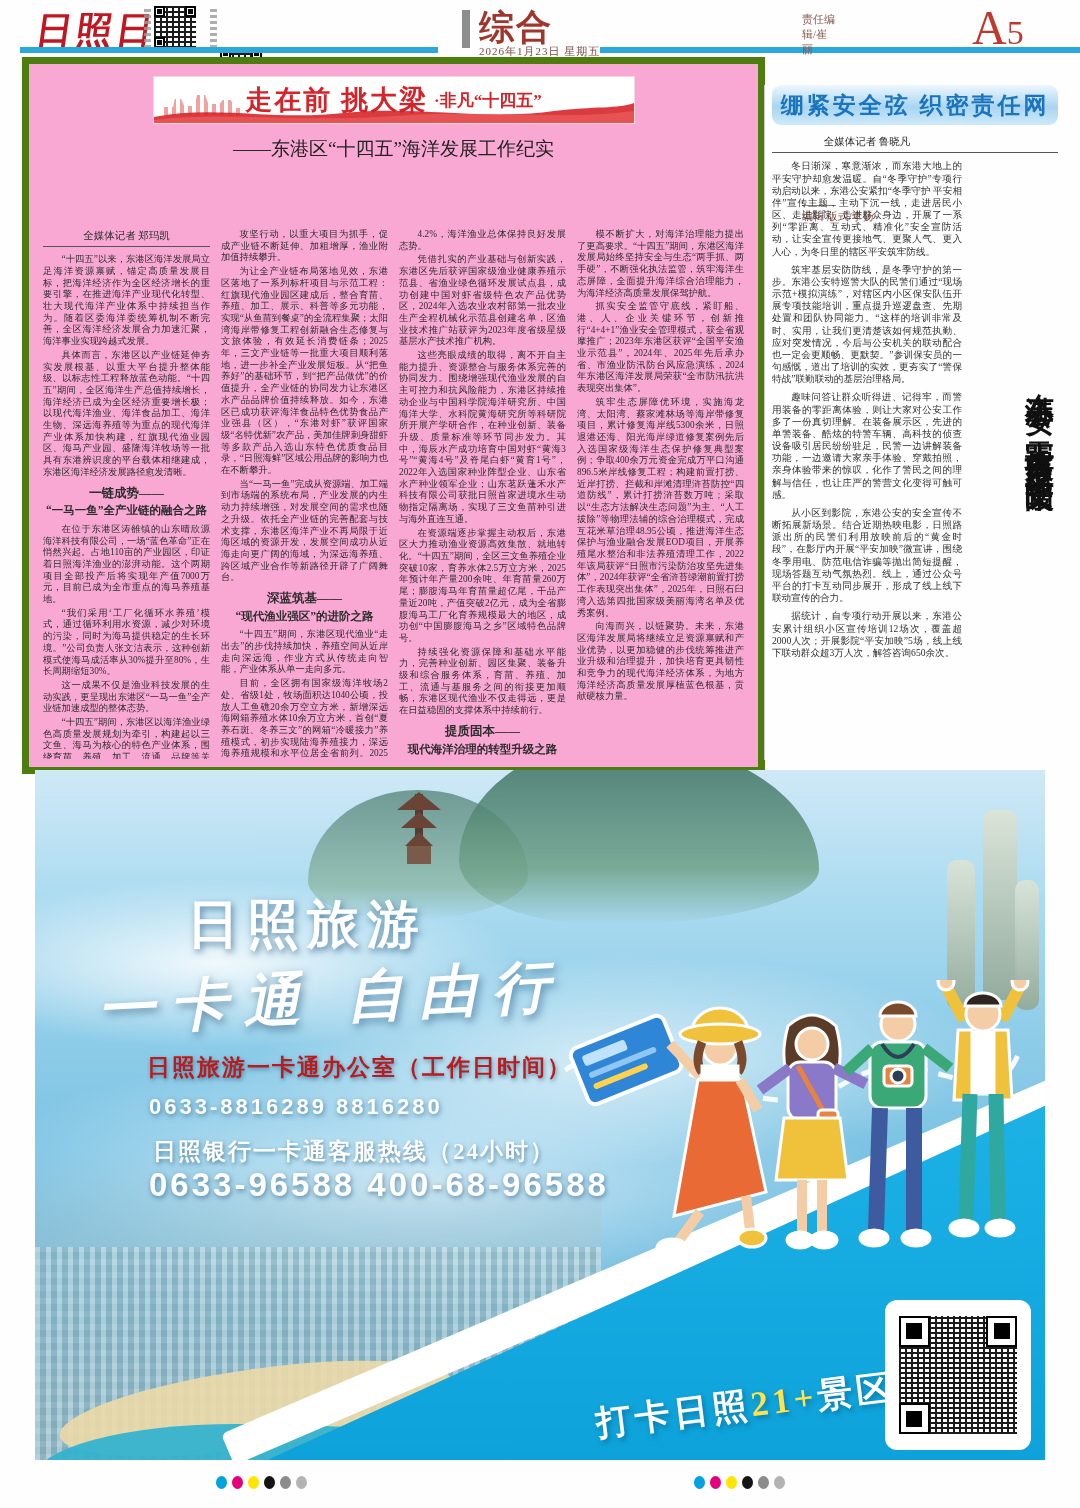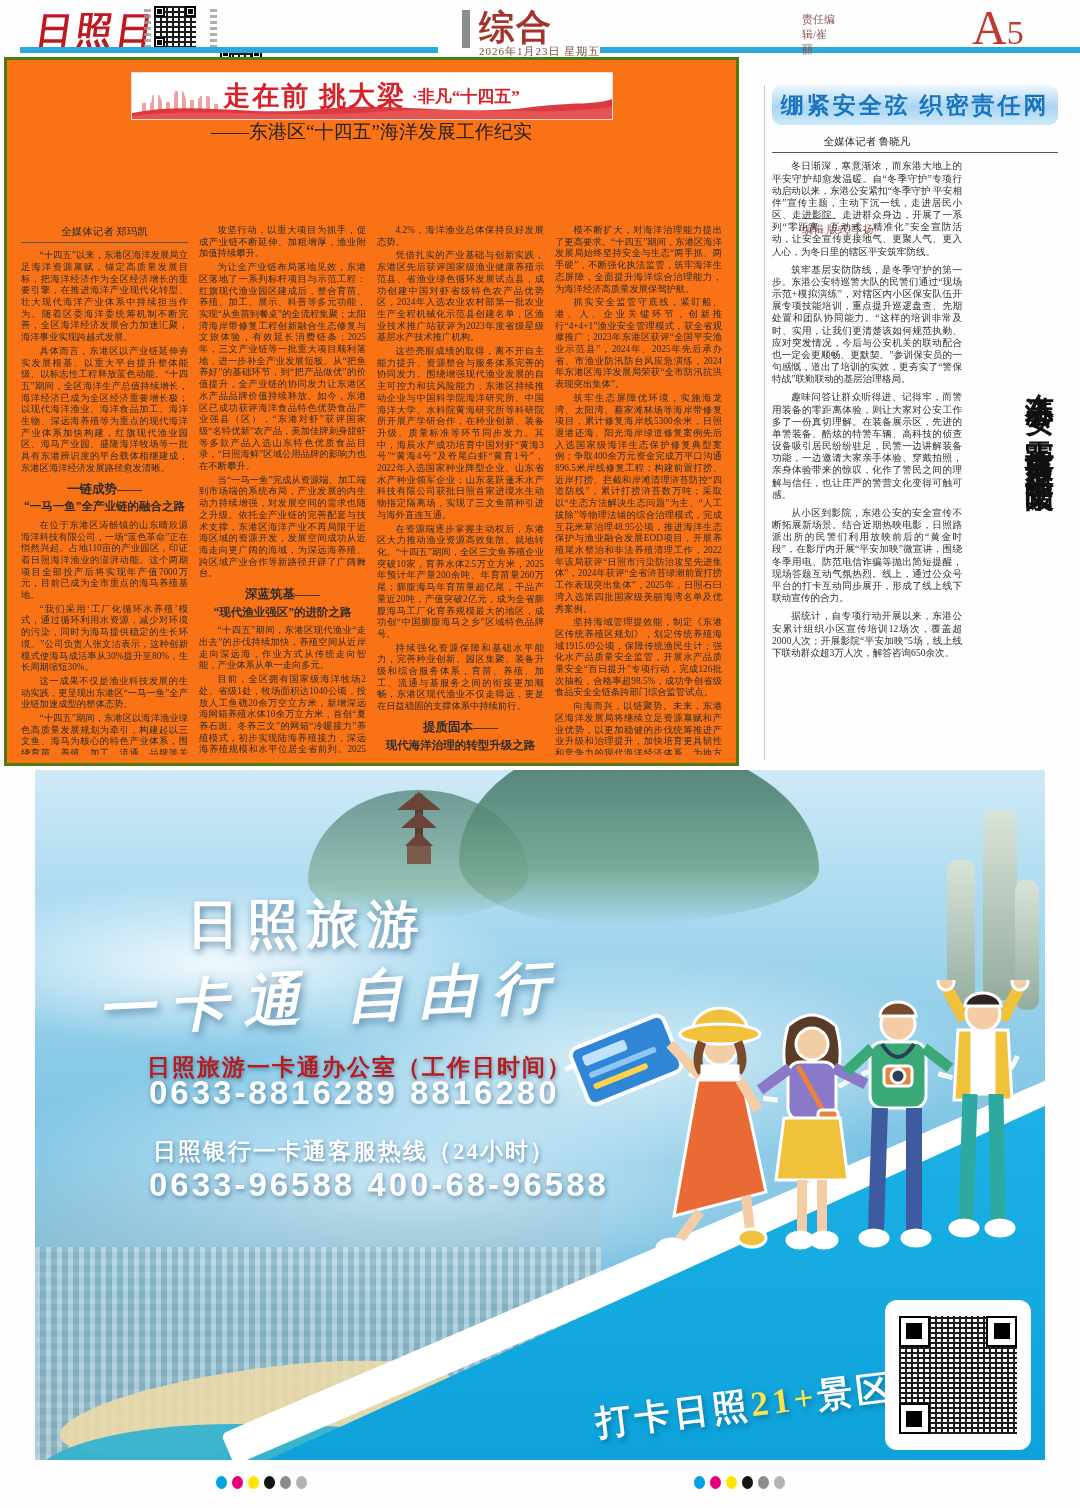--- a/index.html
+++ b/index.html
@@ -17,36 +17,36 @@
   .qr .f::after{content:"";position:absolute;left:20%;top:20%;width:60%;height:60%;background:#000;}
   .qr .f1{left:0;top:0}.qr .f2{right:0;top:0}.qr .f3{left:0;bottom:0}
   .qr-cap{position:absolute;top:8px;width:7px;height:40px;background:
       repeating-linear-gradient(0deg,#9b9b9b 0 3px,transparent 3px 6px);opacity:.8;}
   .sec-bar{position:absolute;left:462px;top:10px;width:8px;height:38px;background:#8d8d8d;}
   .section{position:absolute;left:479px;top:4px;font-size:35px;font-weight:bold;color:#a1352c;letter-spacing:2px;}
   .pdate{position:absolute;left:479px;top:44px;font-size:11px;color:#7d4b43;letter-spacing:1px;}
   .cyan1{position:absolute;left:20px;top:47px;width:418px;height:6px;background:#2ba9db;}
   .cyan2{position:absolute;left:600px;top:47px;width:480px;height:6px;background:#2ba9db;}
   .editors{position:absolute;left:802px;top:12px;width:130px;font-size:11px;color:#8a564e;}
-  .editors .r1{border-bottom:1px solid #9a7a74;padding-bottom:16px;margin-bottom:3px;}
+  .editors .r1{border-bottom:1px solid #9a7a74;padding-bottom:3px;margin-bottom:3px;}
   .pageno{position:absolute;left:972px;top:0;color:#c0392f;}
   .pageno .L{font-size:48px;}
   .pageno .N{font-size:34px;}
   
-  .main{position:absolute;left:4px;top:57px;width:729px;height:703px;border:3px solid #4d7c0f;background:#f97316;}
+  .main{position:absolute;left:22px;top:57px;width:729px;height:703px;border:7px solid #4d7c0f;background:#f9a8d4;}
   .banner{position:relative;margin:13px auto 0;width:480px;height:46px;background:#fff;
           box-shadow:0 0 0 1px #f3d9d8;display:flex;align-items:center;justify-content:center;}
   .banner .sky{position:absolute;left:10px;bottom:8px;width:80px;height:20px;opacity:.55;
       background:repeating-linear-gradient(90deg,#e2564e 0 4px,transparent 4px 8px);
       clip-path:polygon(0 100%,0 60%,12% 60%,14% 20%,22% 20%,26% 55%,38% 55%,42% 0,52% 0,56% 45%,70% 45%,74% 25%,84% 25%,90% 65%,100% 65%,100% 100%);}
   .banner svg{position:absolute;left:0;bottom:0;width:100%;height:22px;}
   .banner .t1{font-size:27px;font-weight:900;color:#d6232a;letter-spacing:2px;z-index:2;}
   .banner .t2{font-size:17px;font-weight:bold;color:#d6232a;margin-left:6px;z-index:2;}
   .headline{margin-top:20px;text-align:center;font-size:43px;font-weight:bold;color:#181818;letter-spacing:1px;}
-  .subtitle{text-align:center;font-size:19px;color:#222;}
+  .subtitle{margin-top:13px;text-align:center;font-size:19px;color:#222;}
   .cols{position:absolute;left:14px;right:14px;top:165px;bottom:8px;display:flex;gap:11px;}
   .col{flex:1;overflow:hidden;font-size:9.3px;line-height:1.26;text-align:justify;color:#2d2d2d;}
   .col p{margin:0 0 2px;text-indent:2em;}
   .byline{text-align:center !important;text-indent:0 !important;font-size:10.5px;
           border-bottom:1px solid #555;padding-bottom:4px;margin-bottom:7px !important;}
   .shead{font-weight:bold;text-align:center;text-indent:0 !important;font-size:12.5px;margin:7px 0 2px !important;}
   .shead2{font-weight:bold;text-align:center;text-indent:0 !important;font-size:11.5px;margin:0 0 6px !important;}
   .vsep{position:absolute;left:764px;top:85px;width:1px;height:675px;background:#c8c8c8;}
   
   .side{position:absolute;left:772px;top:85px;width:286px;height:677px;overflow:hidden;}
@@ -85,21 +85,21 @@
   .tear{position:absolute;left:186px;top:664px;width:920px;height:34px;background:#fff;
       transform:rotate(-23.2deg);transform-origin:left top;border-radius:6px;}
   .cyanarea{position:absolute;inset:0;background:linear-gradient(180deg,#2cc0f1,#0da2da);
       clip-path:polygon(21.5% 101%,101% 48%,101% 101%);}
   .ad-title{position:absolute;left:152px;top:120px;font-size:52px;font-weight:900;color:#fff;letter-spacing:8px;
       text-shadow:2px 3px 7px rgba(30,80,120,.65);}
   .ad-slogan{position:absolute;left:62px;top:190px;font-size:57px;font-weight:900;color:#fff;font-style:italic;
       letter-spacing:16px;transform:rotate(-3deg);text-shadow:2px 4px 8px rgba(30,80,120,.6);}
   .ad-l1{position:absolute;left:112px;top:282px;font-size:23px;font-weight:bold;color:#b91c1c;letter-spacing:2px;
       text-shadow:1px 2px 4px rgba(30,80,120,.6);}
-  .ad-p1{position:absolute;left:114px;top:304px;font-size:33px;font-weight:900;color:#fff;letter-spacing:3px;
+  .ad-p1{position:absolute;left:114px;top:324px;font-size:22px;font-weight:900;color:#fff;letter-spacing:3px;
       text-shadow:1px 2px 5px rgba(30,80,120,.6);font-family:"Liberation Sans",sans-serif;}
   .ad-l2{position:absolute;left:118px;top:366px;font-size:23px;font-weight:bold;color:#fff;letter-spacing:2px;
       text-shadow:1px 2px 4px rgba(30,80,120,.6);}
   .ad-p2{position:absolute;left:114px;top:396px;font-size:33px;font-weight:900;color:#fff;letter-spacing:3px;
       text-shadow:1px 2px 5px rgba(30,80,120,.6);font-family:"Liberation Sans",sans-serif;}
   .stamp{position:absolute;left:560px;top:612px;font-size:35px;font-weight:900;color:#fff;letter-spacing:4px;
       transform:rotate(-7deg);text-shadow:2px 3px 5px rgba(0,80,120,.5);}
   .stamp .hl{color:#ffe34a;}
   .adqr{position:absolute;left:850px;top:530px;width:146px;height:150px;background:#fff;border-radius:12px;
       display:flex;align-items:center;justify-content:center;}
@@ -180,21 +180,20 @@
         <p>在资源端逐步掌握主动权后，东港区大力推动渔业资源高效集散、就地转化。“十四五”期间，全区三文鱼养殖企业突破10家，育养水体2.5万立方米，2025年预计年产量200余吨、年育苗量260万尾；膨腹海马年育苗量超亿尾，干品产量近20吨，产值突破2亿元，成为全省膨腹海马工厂化育养规模最大的地区，成功创“中国膨腹海马之乡”区域特色品牌号。</p>
         <p>持续强化资源保障和基础水平能力，完善种业创新、园区集聚、装备升级和综合服务体系，育苗、养殖、加工、流通与基服务之间的衔接更加顺畅，东港区现代渔业不仅走得远，更是在日益稳固的支撑体系中持续前行。</p>
         <p class="shead">提质固本——</p>
         <p class="shead2">现代海洋治理的转型升级之路</p>
 
       </div>
       <div class="col">
         <p>模不断扩大，对海洋治理能力提出了更高要求。“十四五”期间，东港区海洋发展局始终坚持安全与生态“两手抓、两手硬”，不断强化执法监管，筑牢海洋生态屏障，全面提升海洋综合治理能力，为海洋经济高质量发展保驾护航。</p>
         <p>抓实安全监管守底线，紧盯船、港、人、企业关键环节，创新推行“4+4+1”渔业安全管理模式，获全省观摩推广；2023年东港区获评“全国平安渔业示范县”，2024年、2025年先后承办省、市渔业防汛防台风应急演练，2024年东港区海洋发展局荣获“全市防汛抗洪表现突出集体”。</p>
         <p>筑牢生态屏障优环境，实施海龙湾、太阳湾、蔡家滩林场等海岸带修复项目，累计修复海岸线5300余米，日照退港还海、阳光海岸绿道修复案例先后入选国家级海洋生态保护修复典型案例；争取400余万元资金完成万平口沟通896.5米岸线修复工程；构建前置打捞、近岸打捞、拦截和岸滩清理浒苔防控“四道防线”，累计打捞浒苔数万吨；采取以“生态方法解决生态问题”为主、“人工拔除”等物理法辅的综合治理模式，完成互花米草治理48.95公顷，推进海洋生态保护与渔业融合发展EOD项目，开展养殖尾水整治和非法养殖清理工作，2022年该局获评“日照市污染防治攻坚先进集体”，2024年获评“全省浒苔绿潮前置打捞工作表现突出集体”，2025年，日照石臼湾入选第四批国家级美丽海湾名单及优秀案例。</p>
-        <p>坚持海域管理提效能，制定《东港区传统养殖区规划》，划定传统养殖海域1915.69公顷，保障传统渔民生计；强化水产品质量安全监管，开展水产品质量安全“百日提升”专项行动，完成126批次抽检，合格率超98.5%，成功争创省级食品安全全链条跨部门综合监管试点。</p>
         <p>向海而兴，以链聚势。未来，东港区海洋发展局将继续立足资源禀赋和产业优势，以更加稳健的步伐统筹推进产业升级和治理提升，加快培育更具韧性和竞争力的现代海洋经济体系，为地方海洋经济高质量发展厚植蓝色根基，贡献硬核力量。</p>
       </div>
     </div>
   </div>
 
   <div class="vsep"></div>
 
   <div class="side">
     <div class="side-banner">绷紧安全弦 织密责任网</div>
     <div class="side-body">

